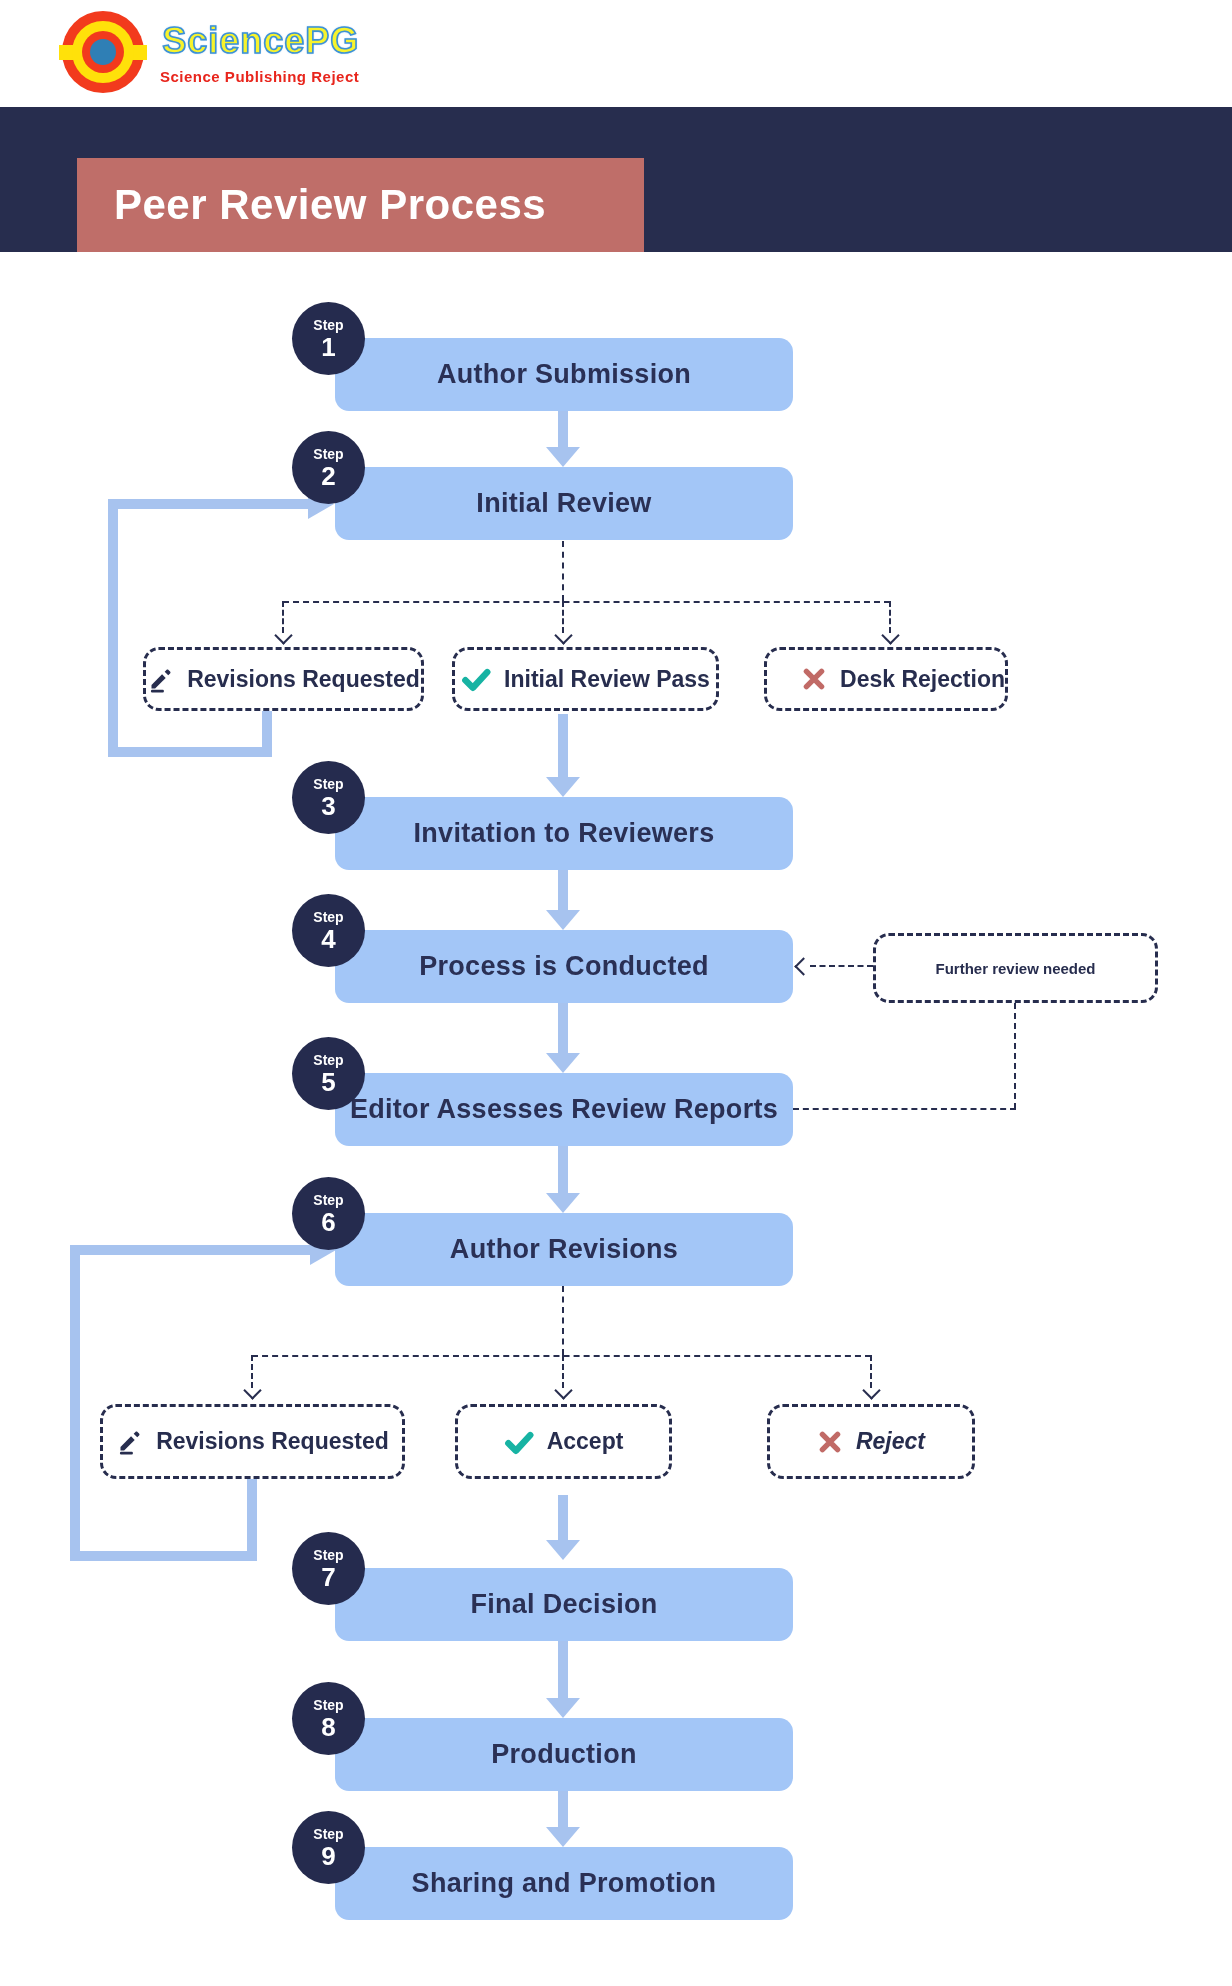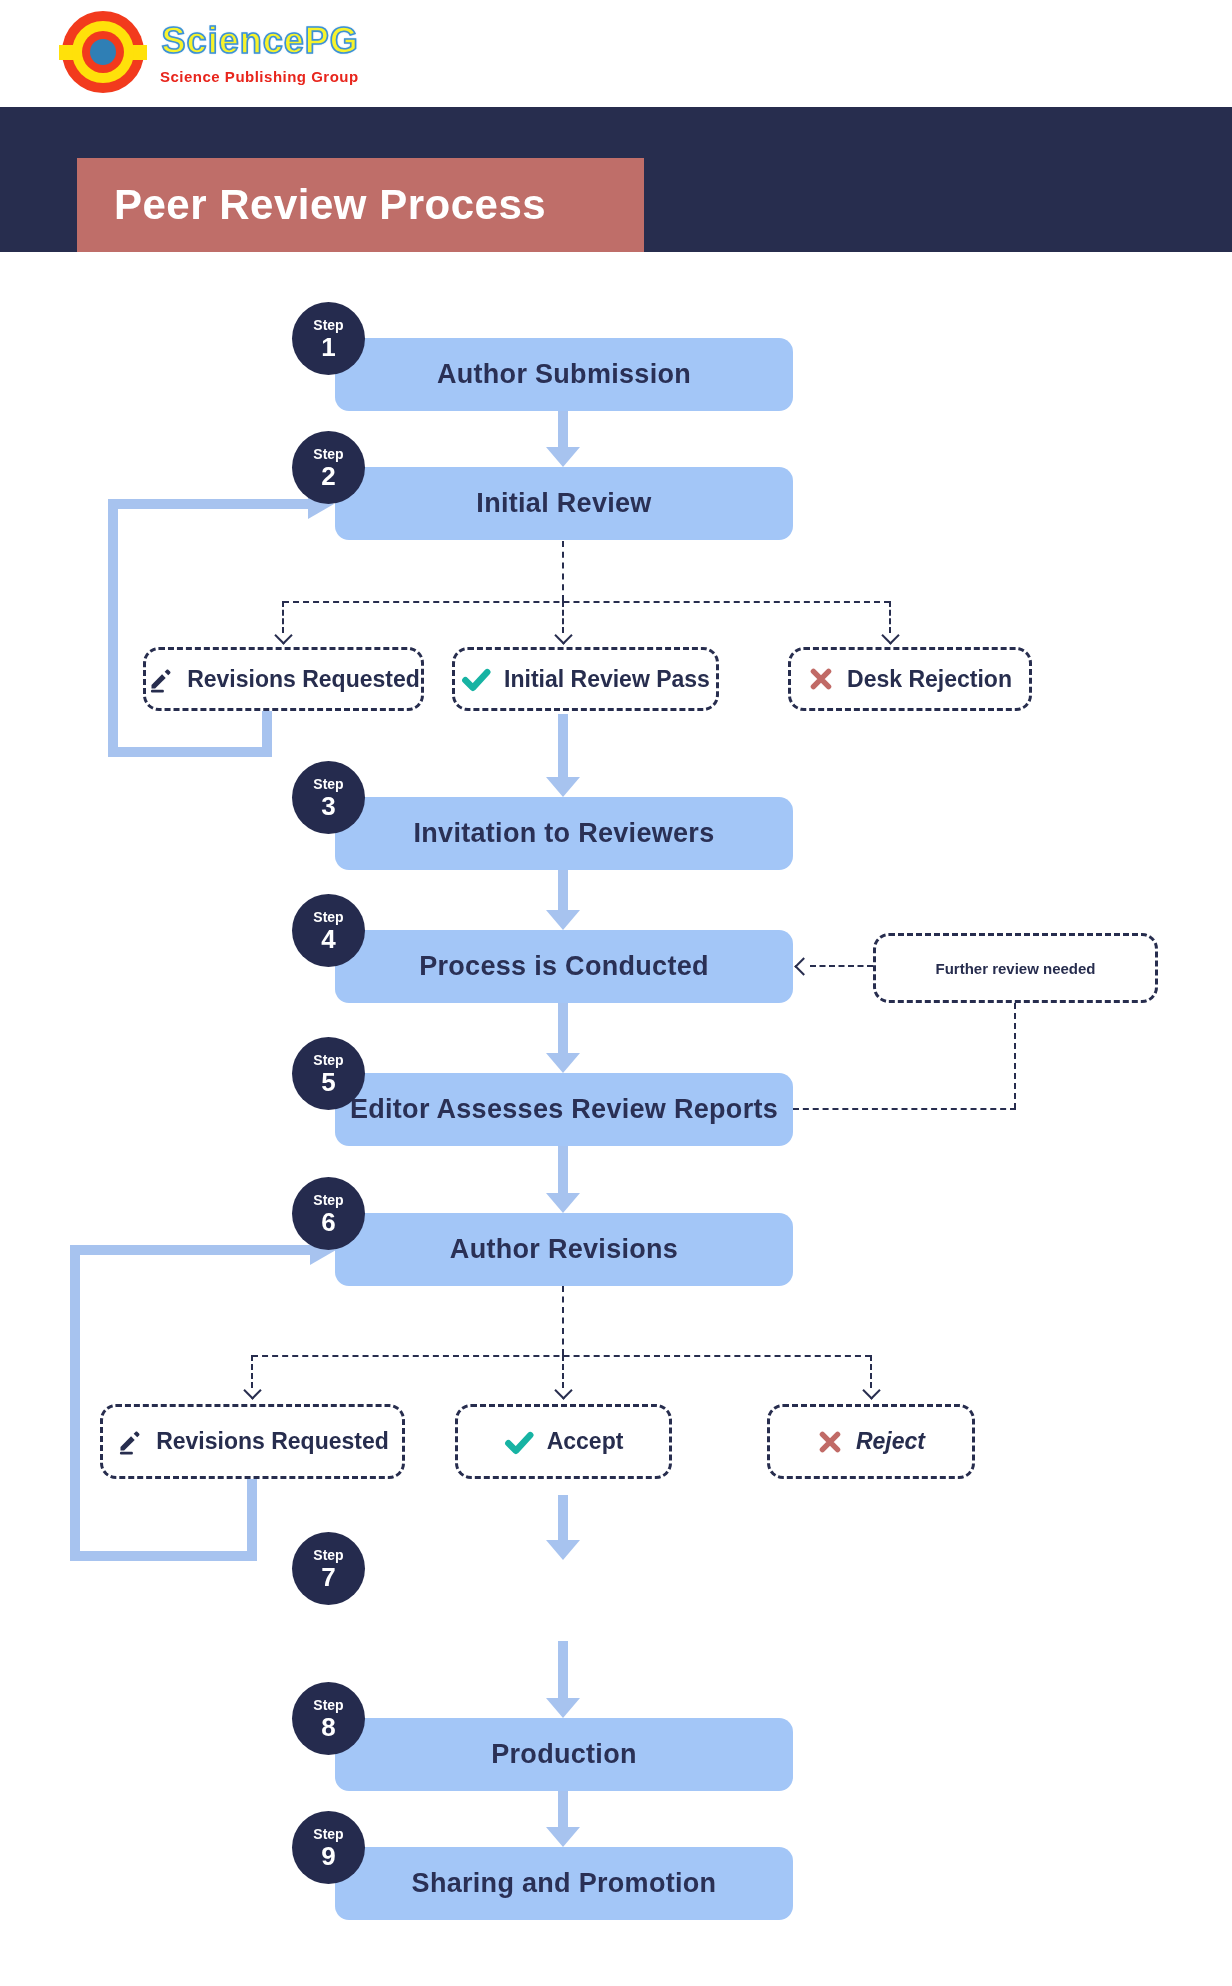--- a/index.html
+++ b/index.html
@@ -71,21 +71,21 @@
     <div class="logo">
       <div class="logo-mark">
         <div class="lm-outer"></div>
         <div class="lm-band"></div>
         <div class="lm-yellow"></div>
         <div class="lm-red"></div>
         <div class="lm-blue"></div>
       </div>
       <div class="logo-text">
         <div class="brand">SciencePG</div>
-        <div class="tagline">Science Publishing Group</div>
+        <div class="tagline">Science Publishing Reject</div>
       </div>
     </div>
   </div>
 
   <div class="navy-band">
     <div class="title-box">
       <span>Peer Review Process</span>
     </div>
   </div>
 
@@ -159,20 +159,23 @@
     </div>
   <div class="step-box" style="top:930px;">
       <span>Process is Conducted</span>
     </div>
   <div class="step-box" style="top:1213px;">
       <span>Author Revisions</span>
     </div>
   <div class="step-box" style="top:1073px;">
       <span>Editor Assesses Review Reports</span>
     </div>
+  <div class="step-box" style="top:1568px;">
+      <span>Final Decision</span>
+    </div>
   <div class="step-box" style="top:1718px;">
       <span>Production</span>
     </div>
   <div class="step-box" style="top:1847px;">
       <span>Sharing and Promotion</span>
     </div>
 
   <div class="step-badge" style="top:302px;">
       <span class="b-step">Step</span>
       <span class="b-num">1</span>
@@ -221,21 +224,21 @@
     <span>Revisions Requested</span>
   </div>
   <div class="branch-box" style="left:452px;top:647px;width:267px;height:64px;">
     <span class="icn">
         <svg width="30" height="30" viewBox="0 0 24 24">
           <path d="M3.5 13l6 6L21 6.5" fill="none" stroke="#17B3A3" stroke-width="5.2" stroke-linecap="round" stroke-linejoin="round"></path>
         </svg>
       </span>
     <span>Initial Review Pass</span>
   </div>
-  <div class="branch-box" style="left:788px;top:647px;width:244px;height:64px;">
+  <div class="branch-box" style="left:764px;top:647px;width:244px;height:64px;justify-content:flex-end;">
     <span class="icn">
         <svg width="26" height="26" viewBox="0 0 24 24">
           <path d="M5 5l14 14M19 5L5 19" stroke="#C16A66" stroke-width="5" stroke-linecap="round"></path>
         </svg>
       </span>
     <span>Desk Rejection</span>
   </div>
 
   <div class="side-note">
     <span>Further review needed</span>

